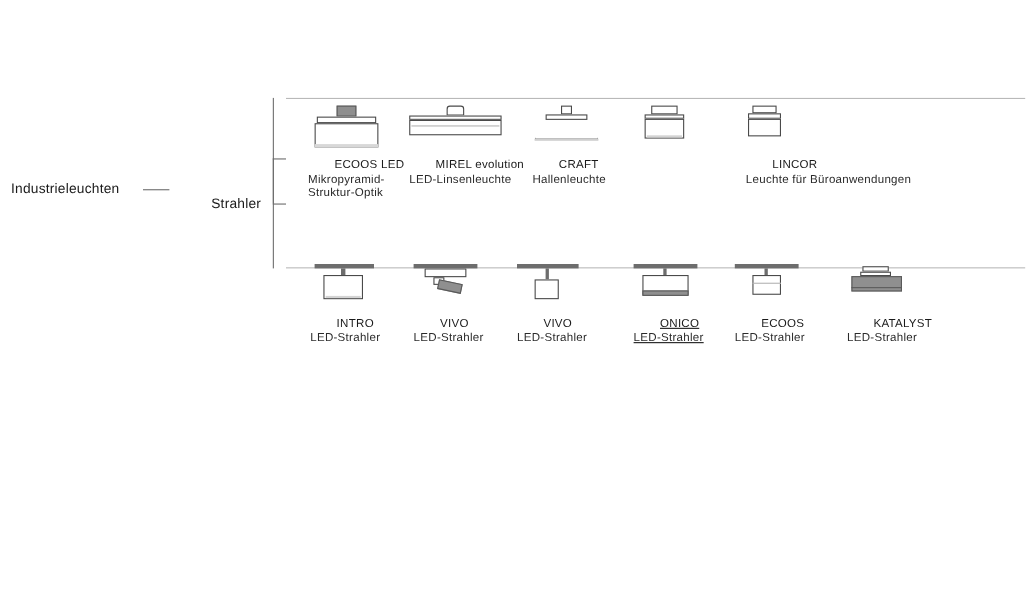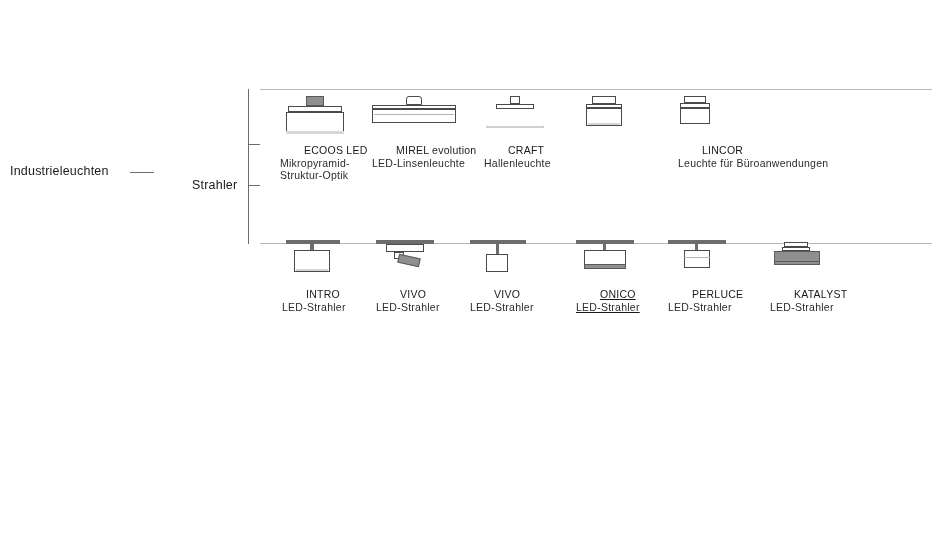--- a/index.html
+++ b/index.html
@@ -240,21 +240,21 @@
     </div>
 
     <div class="product" style="left:668px; top:240px;">
       <div class="prod-art">
         <div class="sh bar" style="left:0px; top:0px; width:58px; height:4px;"></div>
         <div class="sh bar" style="left:27px; top:4px; width:3px; height:6px;"></div>
         <div class="sh stroke" style="left:16px; top:10px; width:26px; height:18px;"></div>
         <div class="sh" style="left:16px; top:17px; width:26px; height:1px; background:#b3b3b3;"></div>
       </div>
       <div class="prod-text">
-        <div class="prod-name">PERLUCE</div>
+        <div class="prod-name">ECOOS</div>
         <div class="prod-desc">LED-Strahler</div>
       </div>
     </div>
 
     <div class="product" style="left:770px; top:240px;">
       <div class="prod-art">
         <div class="sh stroke" style="left:14px; top:2px; width:24px; height:5px;"></div>
         <div class="sh stroke" style="left:12px; top:7px; width:28px; height:4px;"></div>
         <div class="sh filldark" style="left:4px; top:11px; width:46px; height:14px;"></div>
         <div class="sh" style="left:4px; top:21px; width:46px; height:1px; background:#5a5a5a;"></div>

